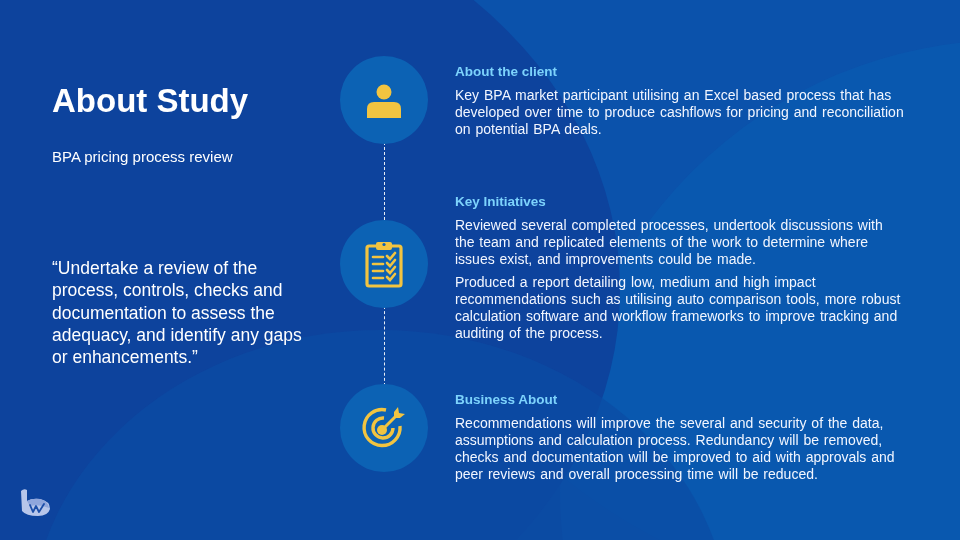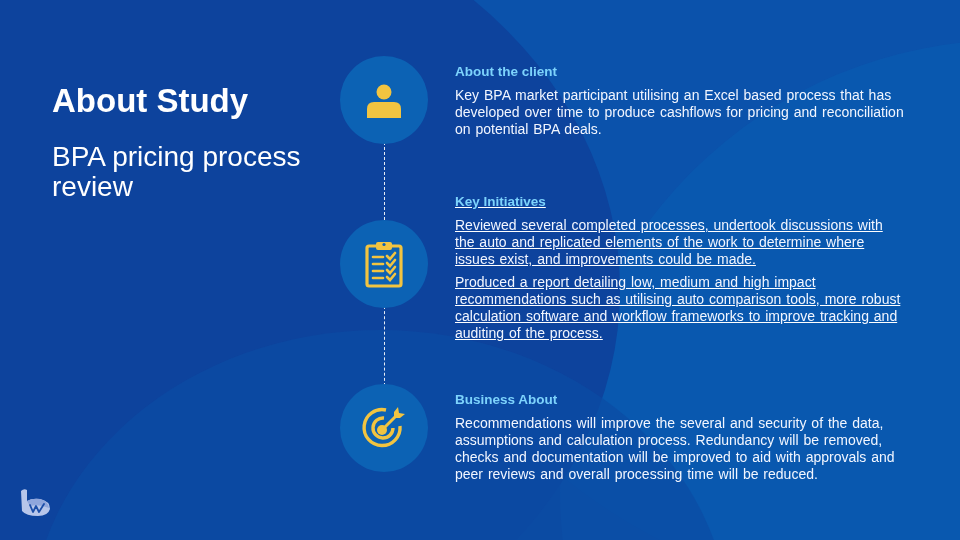--- a/index.html
+++ b/index.html
@@ -18,21 +18,21 @@
 
   .content { position: absolute; inset: 0; z-index: 1; }
 
   .title {
     position: absolute; left: 52px; top: 82px;
     font-size: 33px; font-weight: bold; letter-spacing: 0px;
     font-family: "Liberation Sans", sans-serif;
   }
   .subtitle {
     position: absolute; left: 52px; top: 142px; width: 270px;
-    font-size: 28px; line-height: 30px; font-weight: normal;
+    font-size: 15px; line-height: 30px; font-weight: normal;
     font-family: "Liberation Sans", sans-serif;
   }
   .quote {
     position: absolute; left: 52px; top: 257px; width: 260px;
     font-size: 17.5px; line-height: 22.3px;
     font-family: "Liberation Sans", sans-serif;
   }
 
   .timeline-line {
     position: absolute; left: 384px; width: 0;
@@ -46,21 +46,21 @@
     background: #0c62b4;
     display: flex; align-items: center; justify-content: center;
   }
   .c1 { top: 56px; }
   .c2 { top: 220px; }
   .c3 { top: 384px; }
   .circle svg { display: block; }
 
   .section { position: absolute; left: 455px; width: 450px; }
   .s1 { top: 64px; }
-  .s2 { top: 194px; text-decoration: underline; }
+  .s2 { top: 194px; }
   .s3 { top: 392px; }
   .sec-heading {
     color: #7dd3fc; font-weight: bold; font-size: 13.5px; margin: 0 0 8px 0;
     font-family: "Liberation Sans", sans-serif;
   }
   .sec-para {
     font-size: 14px; line-height: 17px; margin: 0 0 6px 0; color: #f2f6ff;
     font-family: "Liberation Sans", sans-serif;
     word-spacing: 1px;
   }
@@ -74,20 +74,21 @@
   <div class="bg-shape bg-b"></div>
   <div class="bg-shape bg-c"></div>
   <div class="bg-shape bg-a"></div>
   <div class="bg-shape bg-d"></div>
 </div>
 
 <div class="content">
 
   <div class="title">About Study</div>
   <div class="subtitle">BPA pricing process review</div>
+  <div class="quote">“Undertake a review of the process, controls, checks and documentation to assess the adequacy, and identify any gaps or enhancements.”</div>
 
   <div class="timeline-line tl-1"></div>
   <div class="timeline-line tl-2"></div>
 
   <div class="circle c1">
     <svg width="40" height="40" viewBox="0 0 40 40">
       <circle cx="20" cy="12" r="7.5" fill="#f2c440"></circle>
       <path d="M3 38 V29 Q3 22 10 22 H30 Q37 22 37 29 V38 Z" fill="#f2c440"></path>
     </svg>
   </div>
@@ -120,21 +121,21 @@
     </svg>
   </div>
 
   <div class="section s1">
     <div class="sec-heading">About the client</div>
     <p class="sec-para">Key BPA market participant utilising an Excel based process that has developed over time to produce cashflows for pricing and reconciliation on potential BPA deals.</p>
   </div>
 
   <div class="section s2">
     <div class="sec-heading">Key Initiatives</div>
-    <p class="sec-para">Reviewed several completed processes, undertook discussions with the auto and replicated elements of the work to determine where issues exist, and improvements could be made.</p>
+    <p class="sec-para">Reviewed several completed processes, undertook discussions with the team and replicated elements of the work to determine where issues exist, and improvements could be made.</p>
     <p class="sec-para">Produced a report detailing low, medium and high impact recommendations such as utilising auto comparison tools, more robust calculation software and workflow frameworks to improve tracking and auditing of the process.</p>
   </div>
 
   <div class="section s3">
     <div class="sec-heading">Business About</div>
     <p class="sec-para">Recommendations will improve the several and security of the data, assumptions and calculation process. Redundancy will be removed, checks and documentation will be improved to aid with approvals and peer reviews and overall processing time will be reduced.</p>
   </div>
 
   <svg class="logo" viewBox="0 0 34 30">
     <path d="M3 4 Q6 1 9 3 L9 14 Q14 11 22 12 Q32 14 32 22 Q30 29 20 29 Q8 29 4 24 Z" fill="#b7c6ea"></path>

